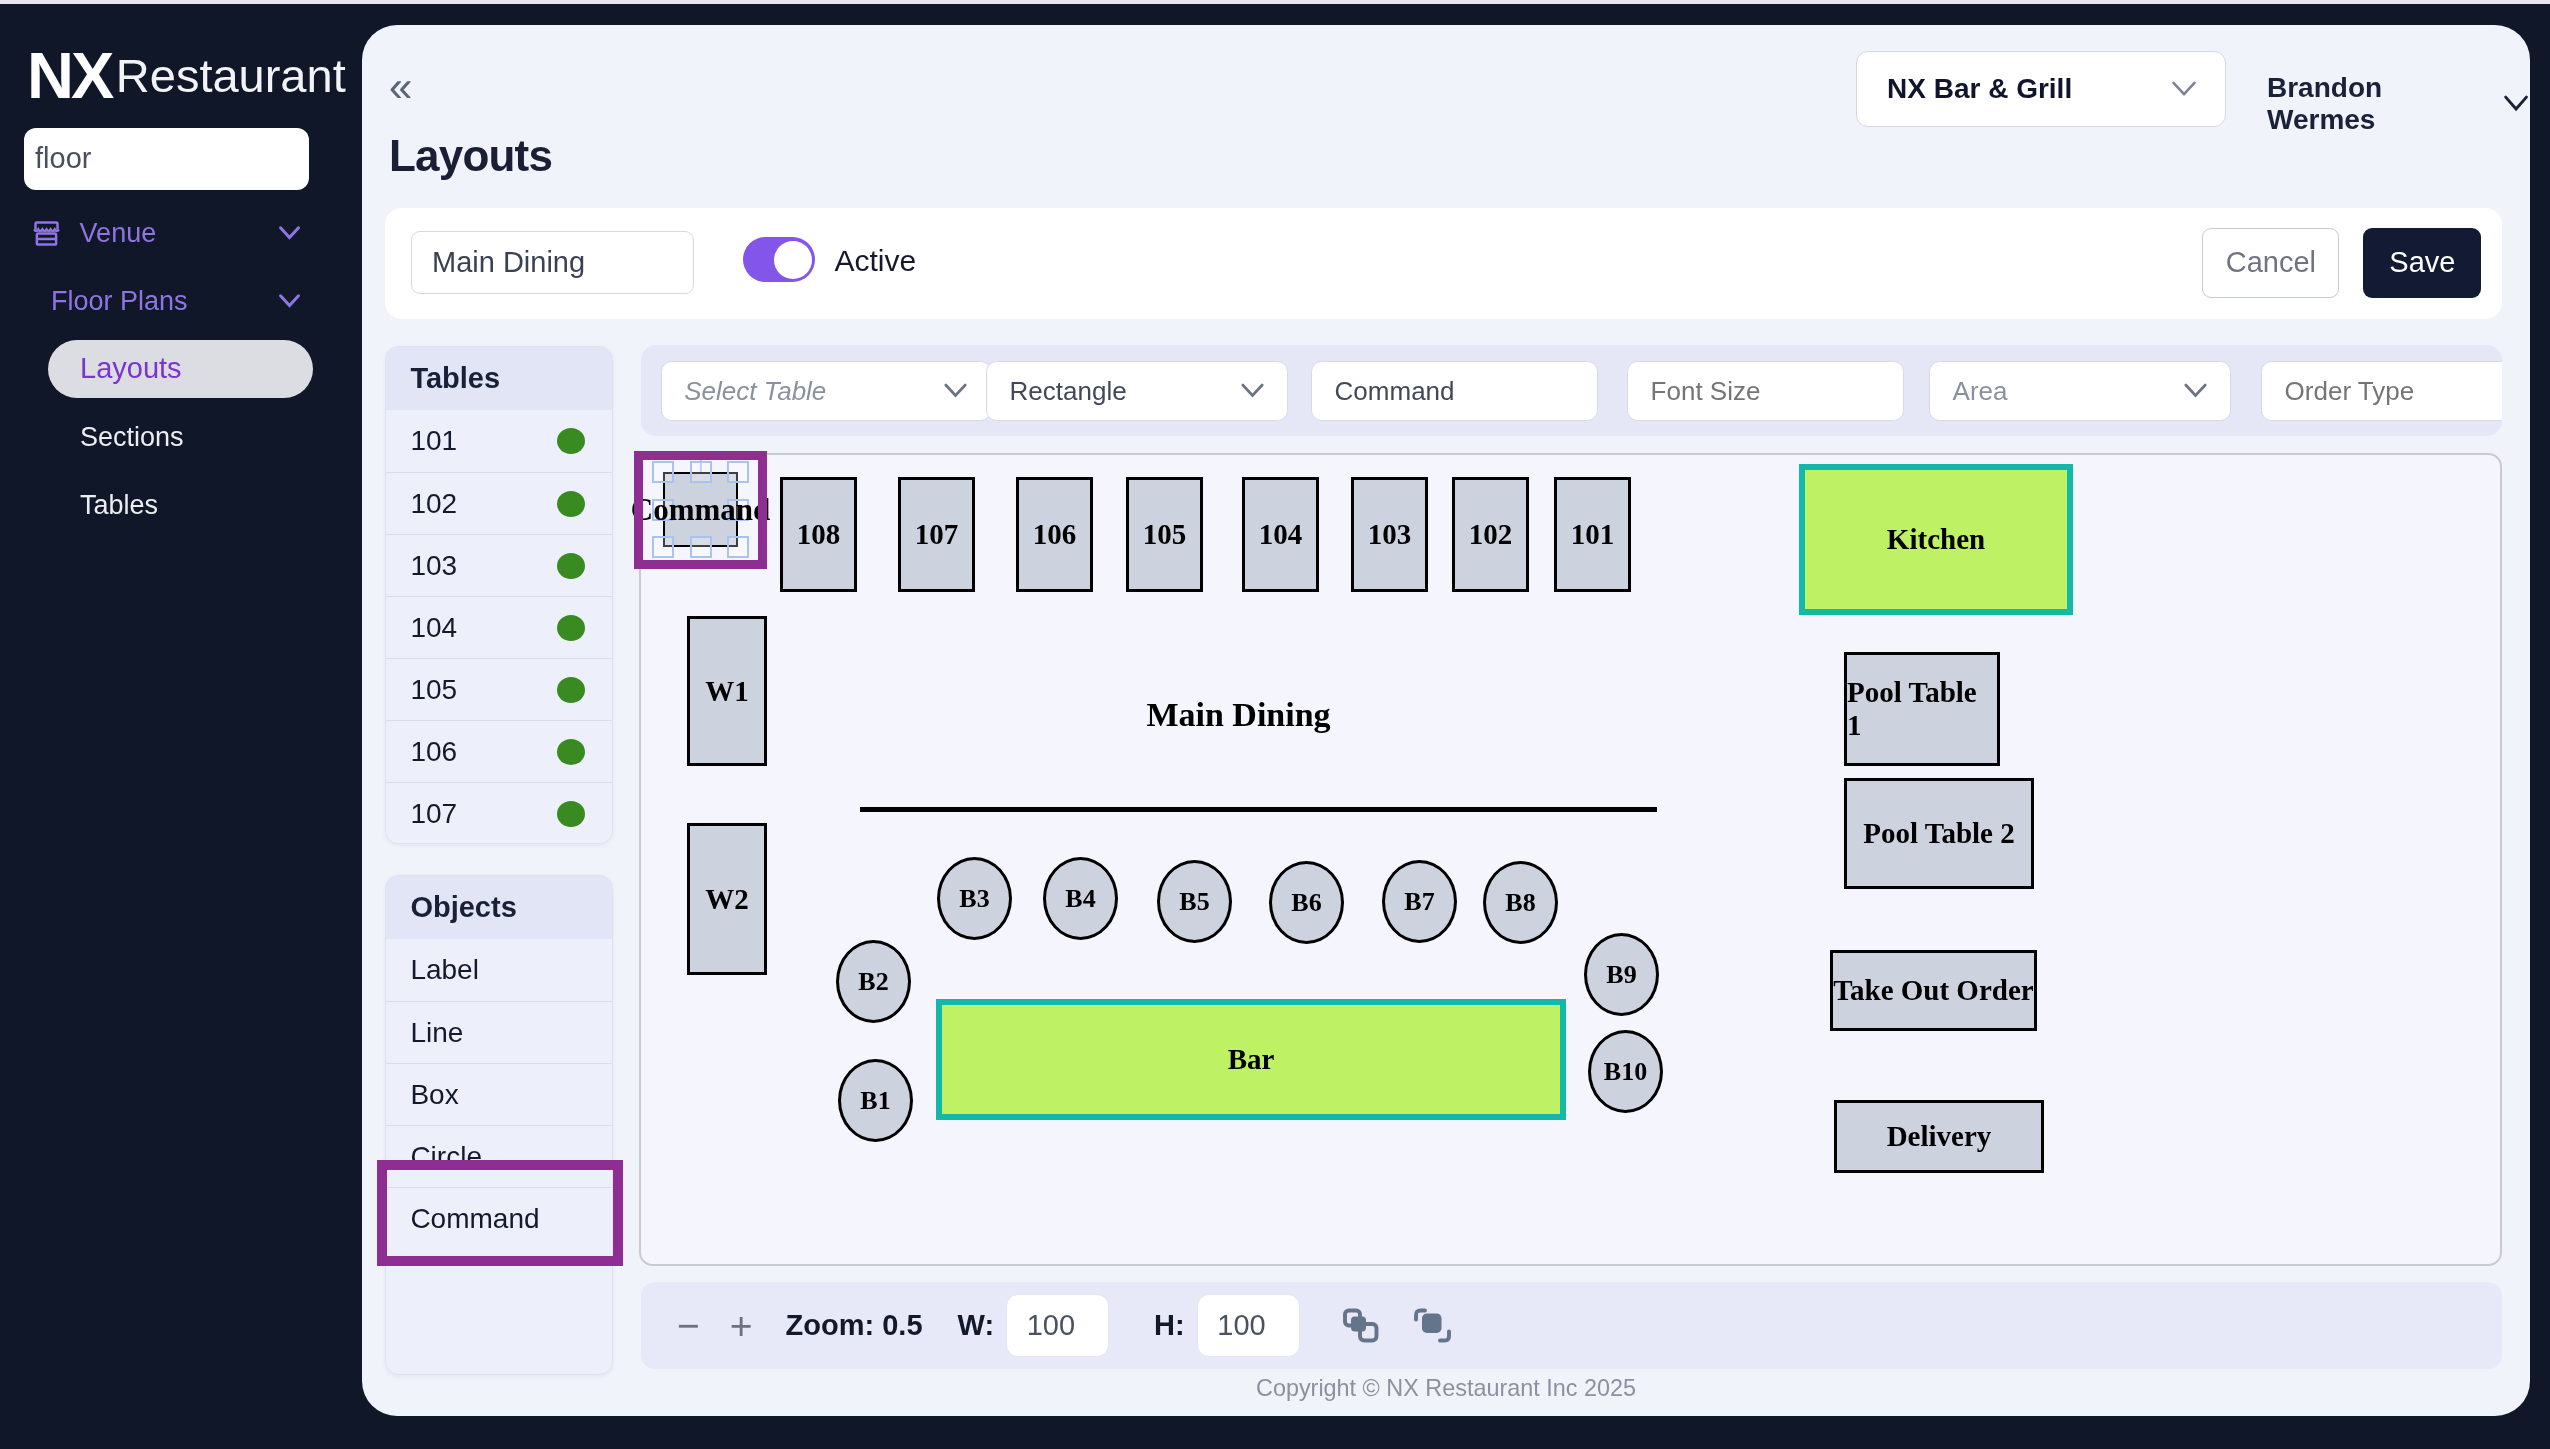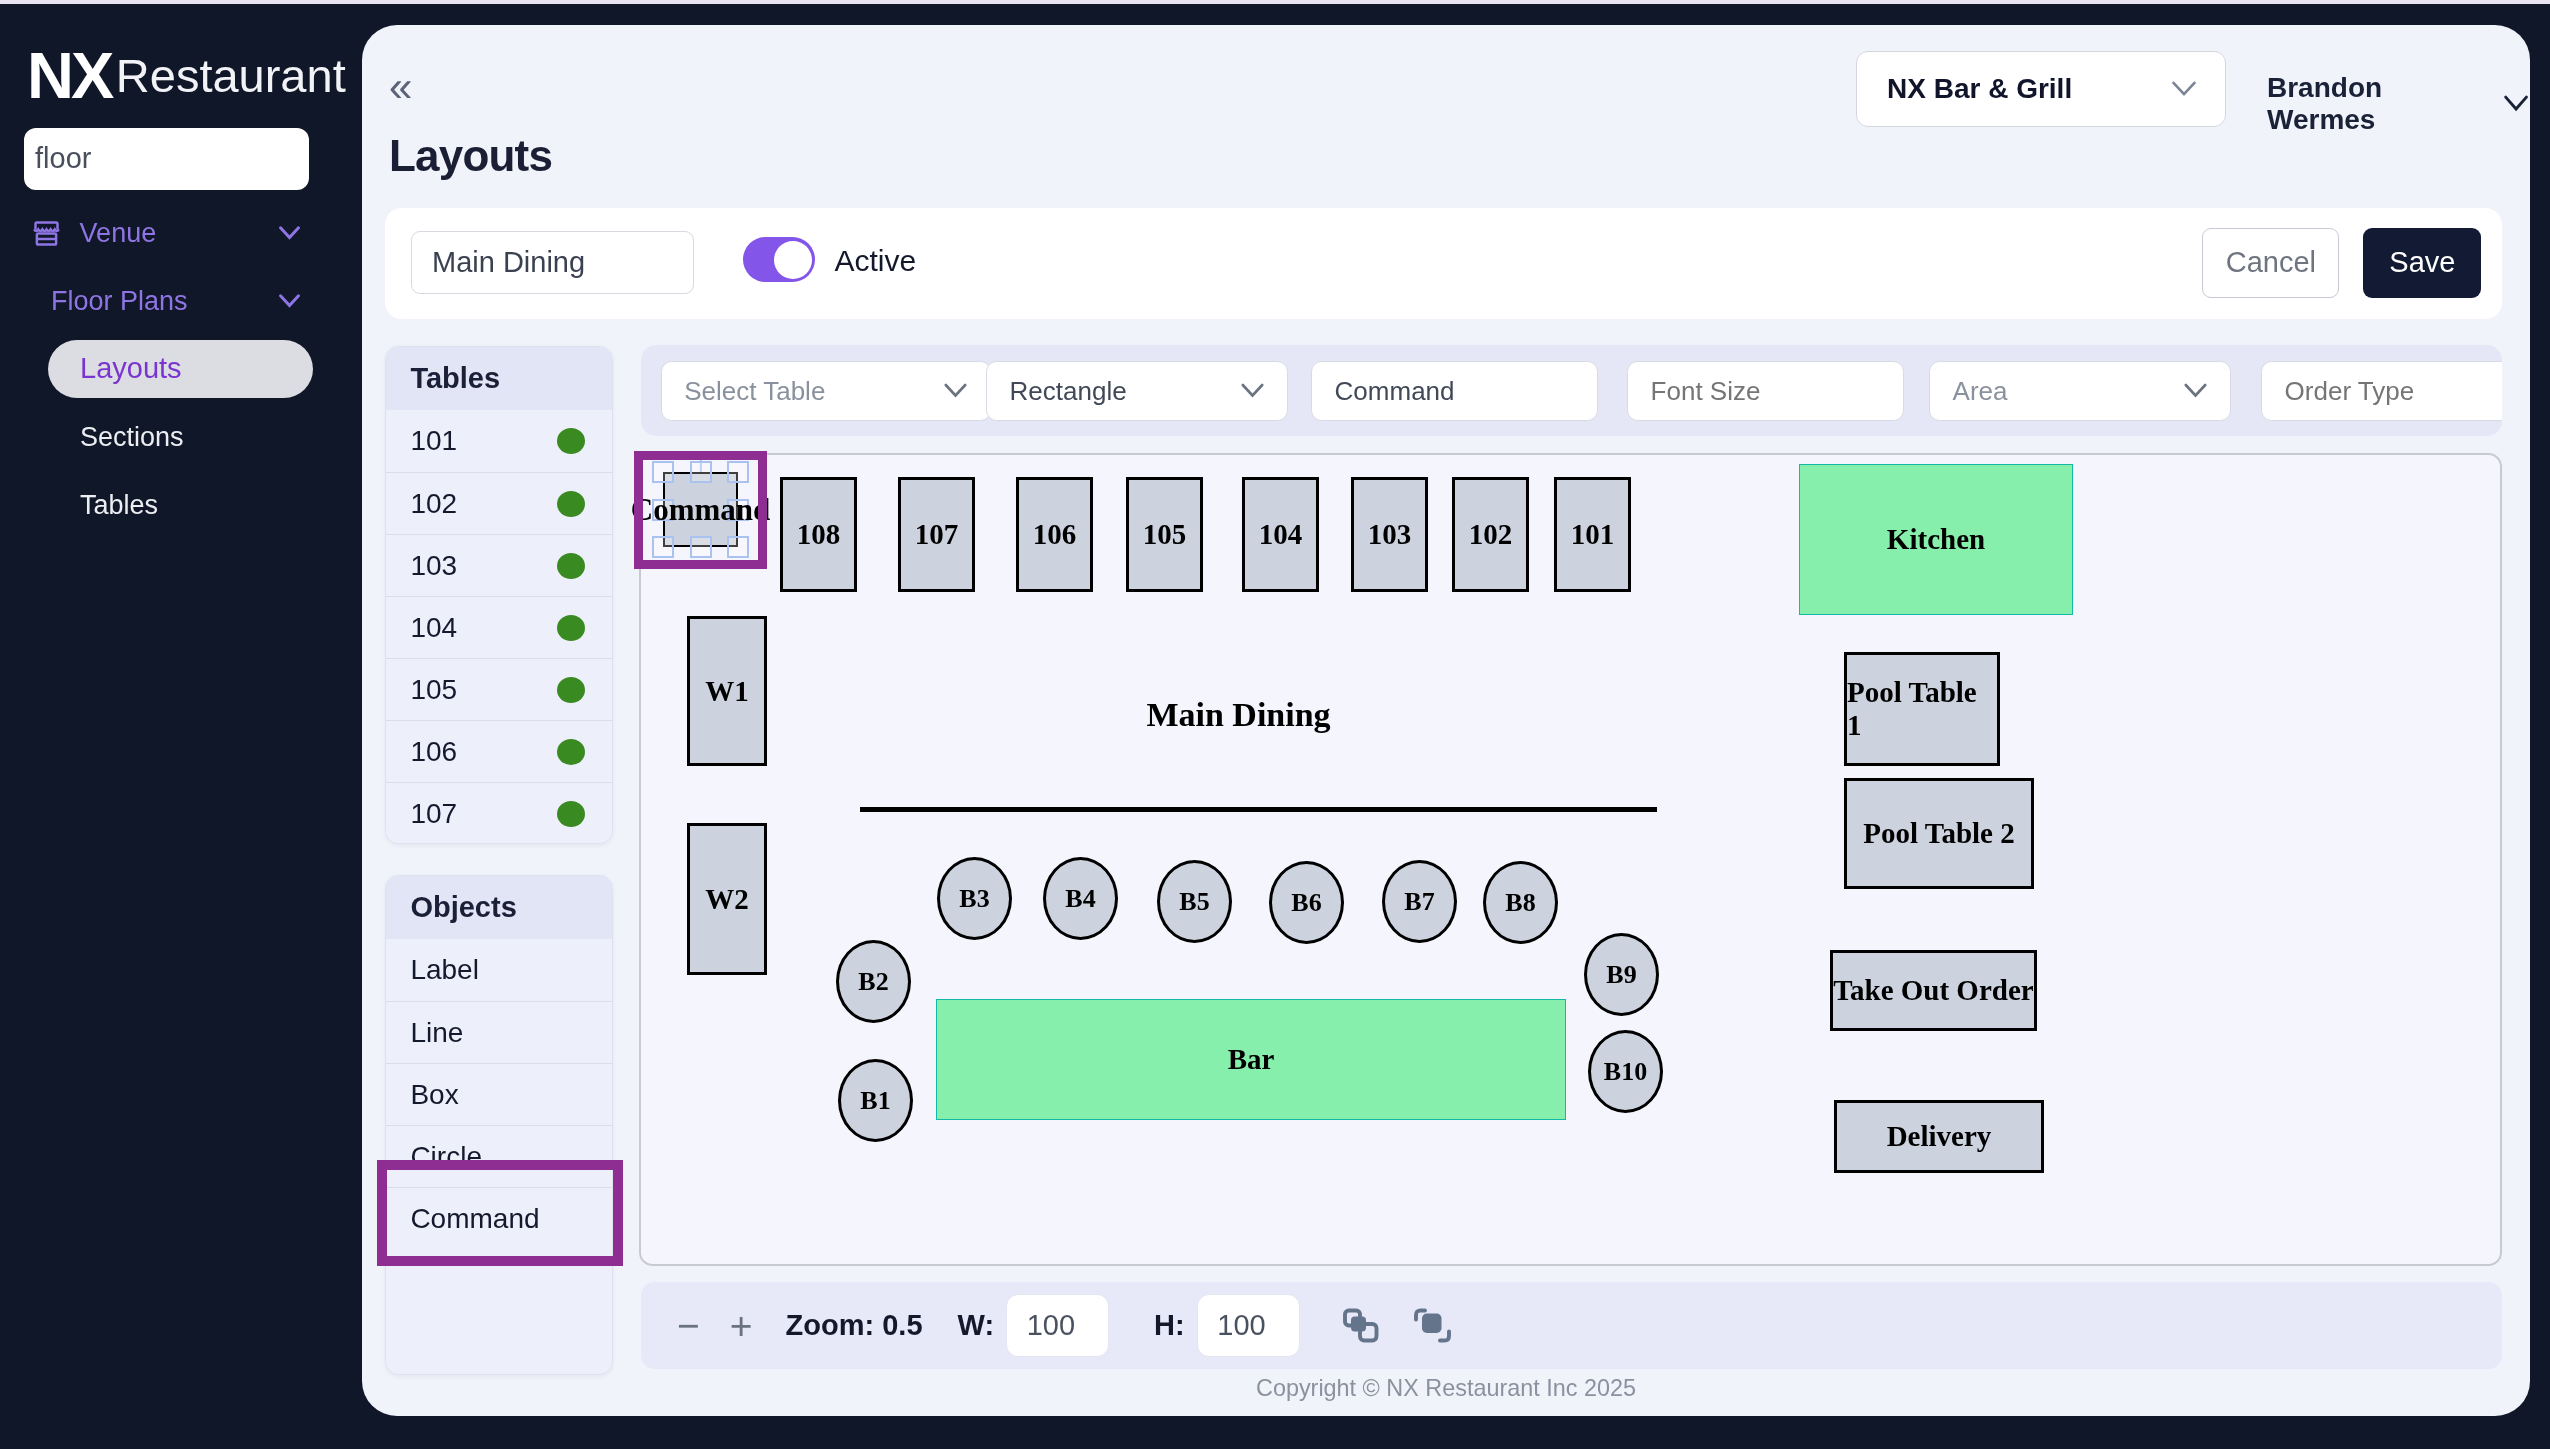--- a/index.html
+++ b/index.html
@@ -86,21 +86,21 @@
   .tool .t-val { margin-left:22.6px; font-size:26px; color:#414856; }
   .tool .t-ph  { margin-left:22.6px; font-size:26px; color:#8a919e; }
   .tool svg { margin-left:auto; margin-right:21px; }
 
   
   .canvas { position:absolute; left:277px; top:428px; width:1863px; height:813px;
             background:#f4f5fd; border:2.3px solid #c9cad1; border-radius:13.6px; }
   .cv-item { position:absolute; display:flex; align-items:center; justify-content:center;
              font-family:"Liberation Serif", serif; font-weight:700; color:#000; cursor:pointer; }
   .cv-rect  { background:#ccd2de; border:3.8px solid #000; font-size:29px; }
-  .cv-light { background:#86efac; border:1px solid #14b8a6; font-size:29px; }
+  .cv-light { background:#bef264; border:6px solid #14b8a6; font-size:29px; }
   .cv-booth { background:#ccd2de; border:3.8px solid #000; border-radius:50%; font-size:26px; }
   .cv-text  { font-size:34px; white-space:nowrap; }
   .cv-line  { background:#000; }
   
   .sel-wrap { position:absolute; cursor:pointer; }
   .sel-box { position:absolute; left:0; top:0; width:100%; height:100%; background:#ccd2de; border:2.3px solid #000; }
   .sel-label { position:absolute; left:50%; top:50%; transform:translate(-50%,-50%); white-space:nowrap;
                font-family:"Liberation Serif", serif; font-weight:700; font-size:31px; color:#000; }
   .handle { position:absolute; width:22px; height:22px; border:2.3px solid #a9c2ef; background:rgba(255,255,255,.25); }
   .stem { position:absolute; width:2.3px; height:18px; background:#a9c2ef; left:50%; top:-18px; transform:translateX(-50%); }
@@ -243,21 +243,21 @@
           </div>
           <div class="mini-row">
             <span>Command</span>
           </div>
         </div>
     </div>
     <div class="obj-annotation"></div>
   </div>
 
   <div class="tool-strip">
-    <div class="tool" style="left:19.6px; width:330px;">
+    <div class="tool" style="left:19.6px; width:330px;font-style:italic;">
       <span class="t-ph">Select Table</span>
       <svg width="27" height="18" viewBox="0 0 36 24">
           <polyline points="5,4 18,18 31,4" fill="none" stroke="#6b7280" stroke-width="3.5" stroke-linecap="round"></polyline>
         </svg>
     </div>
     <div class="tool" style="left:345px; width:302px;">
       <span class="t-val">Rectangle</span>
       <svg width="27" height="18" viewBox="0 0 36 24">
           <polyline points="5,4 18,18 31,4" fill="none" stroke="#6b7280" stroke-width="3.5" stroke-linecap="round"></polyline>
         </svg>

